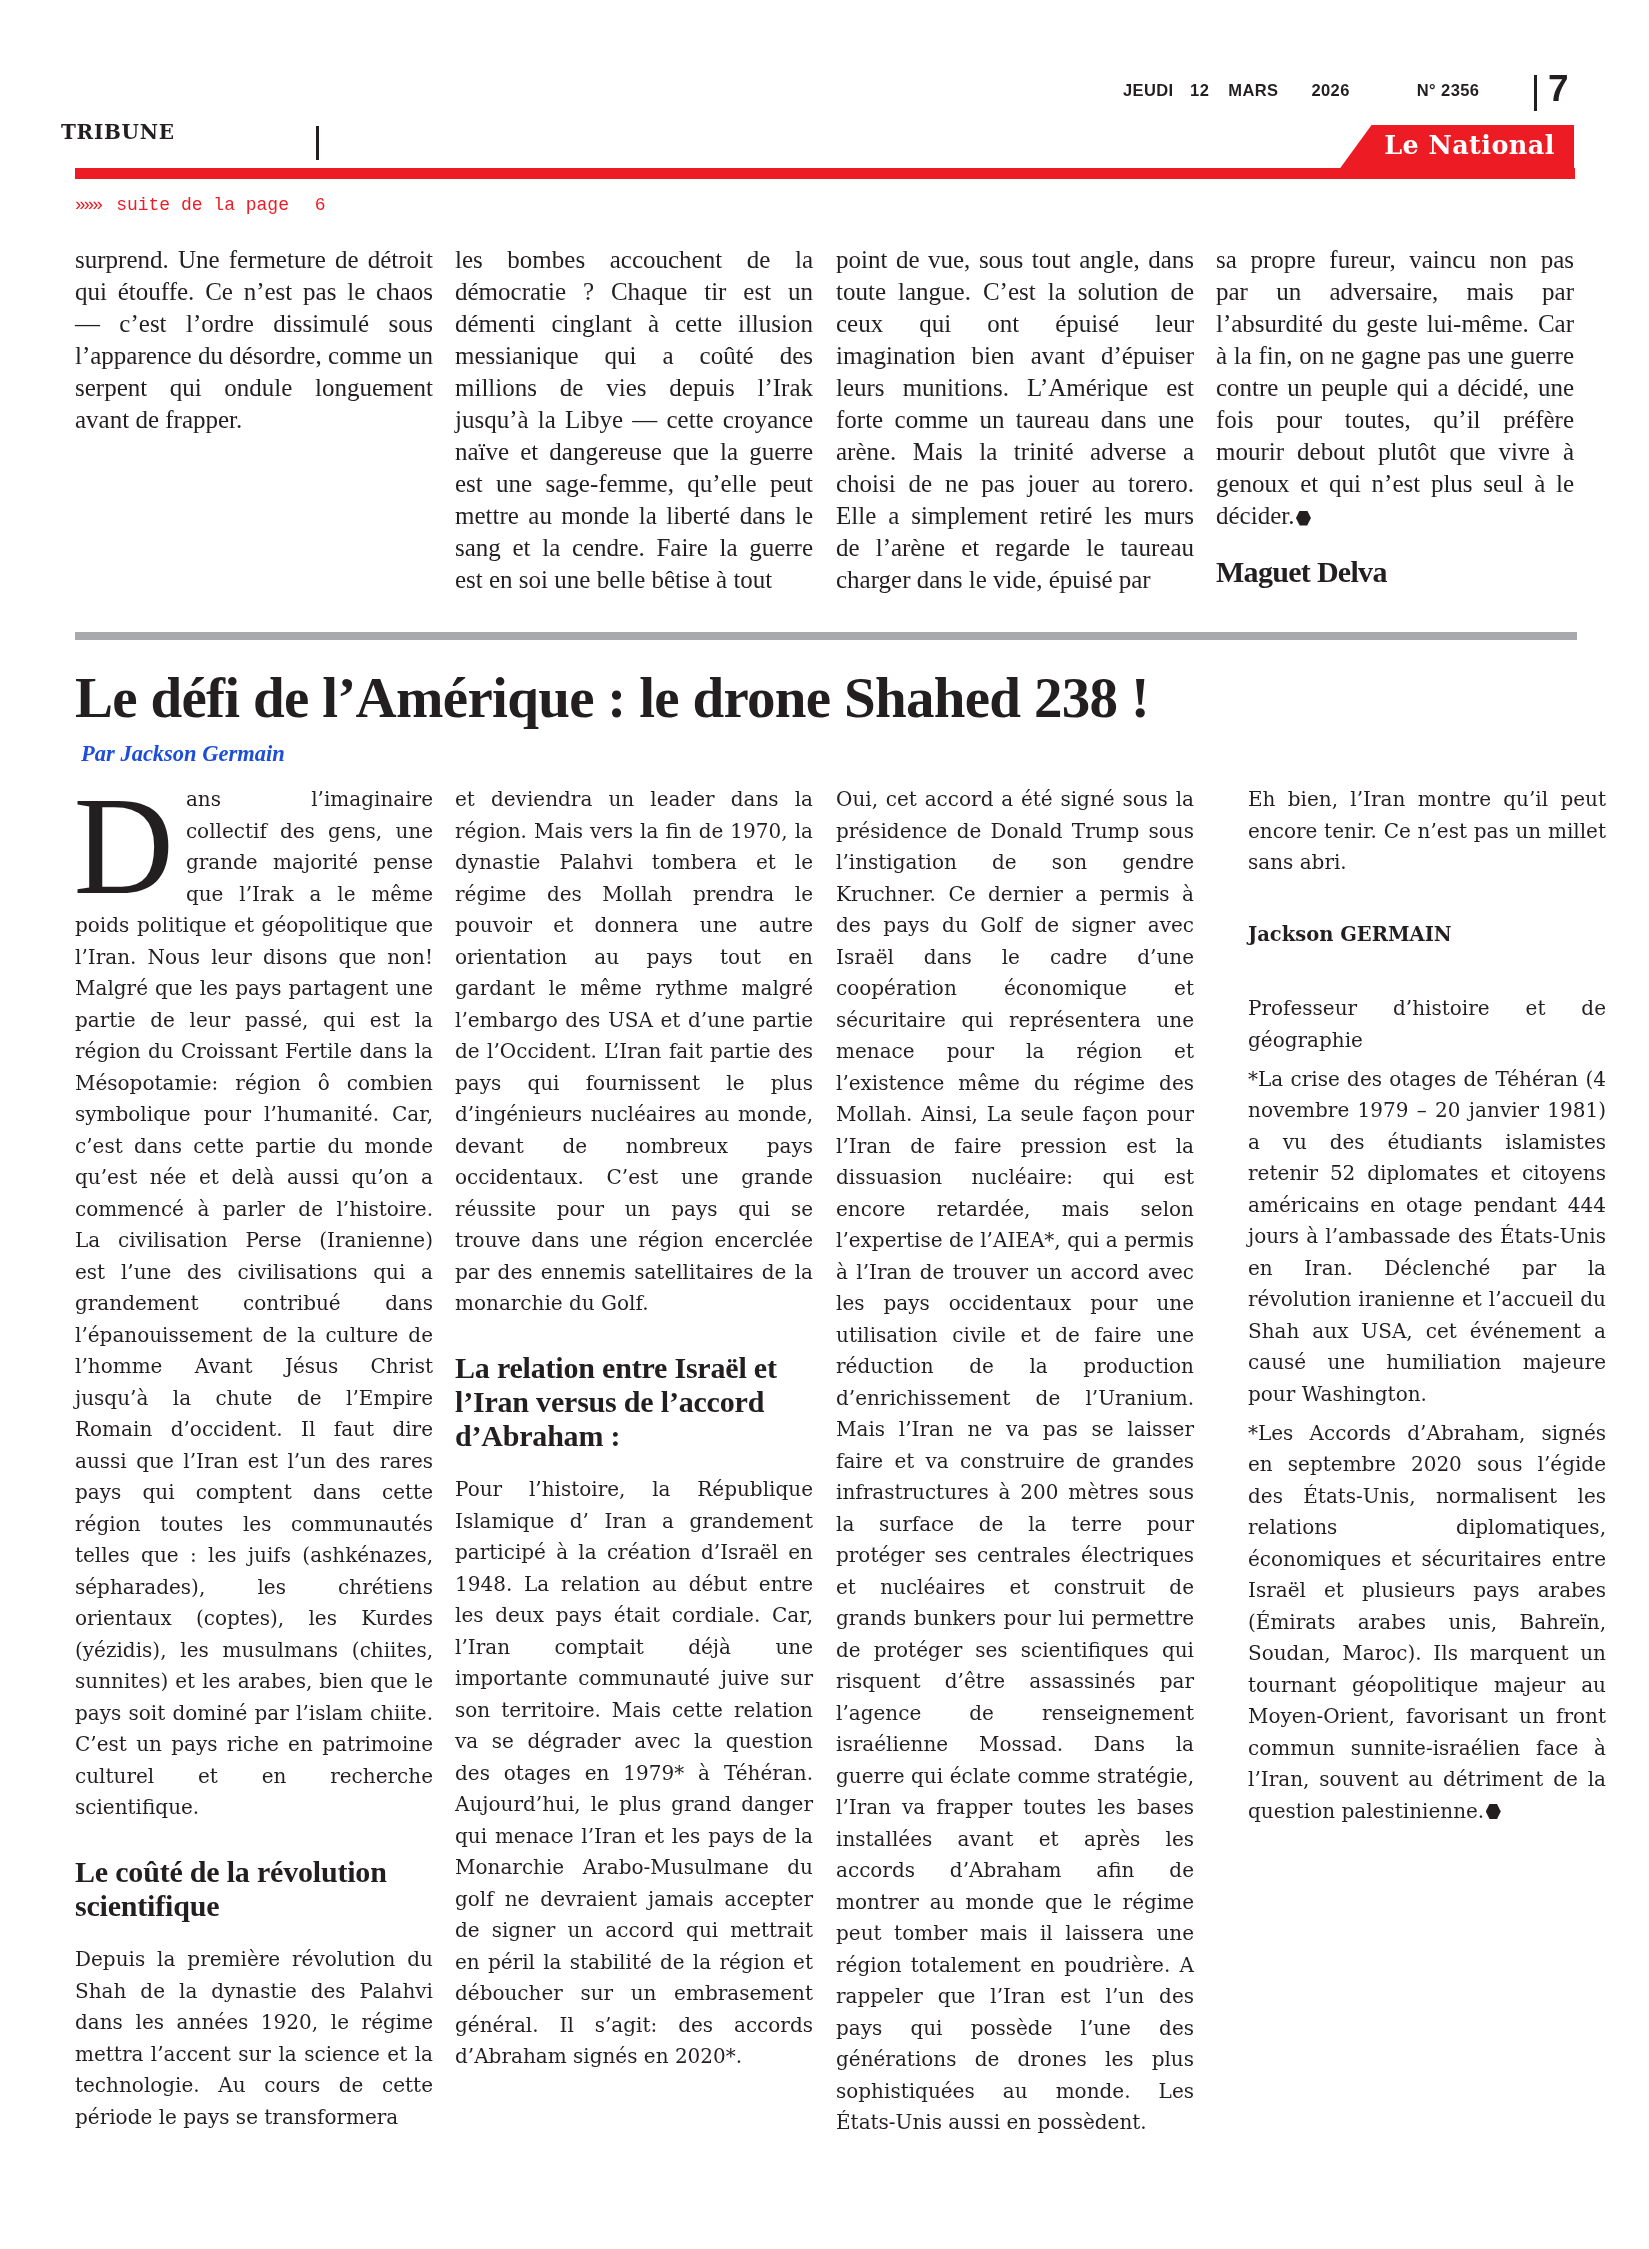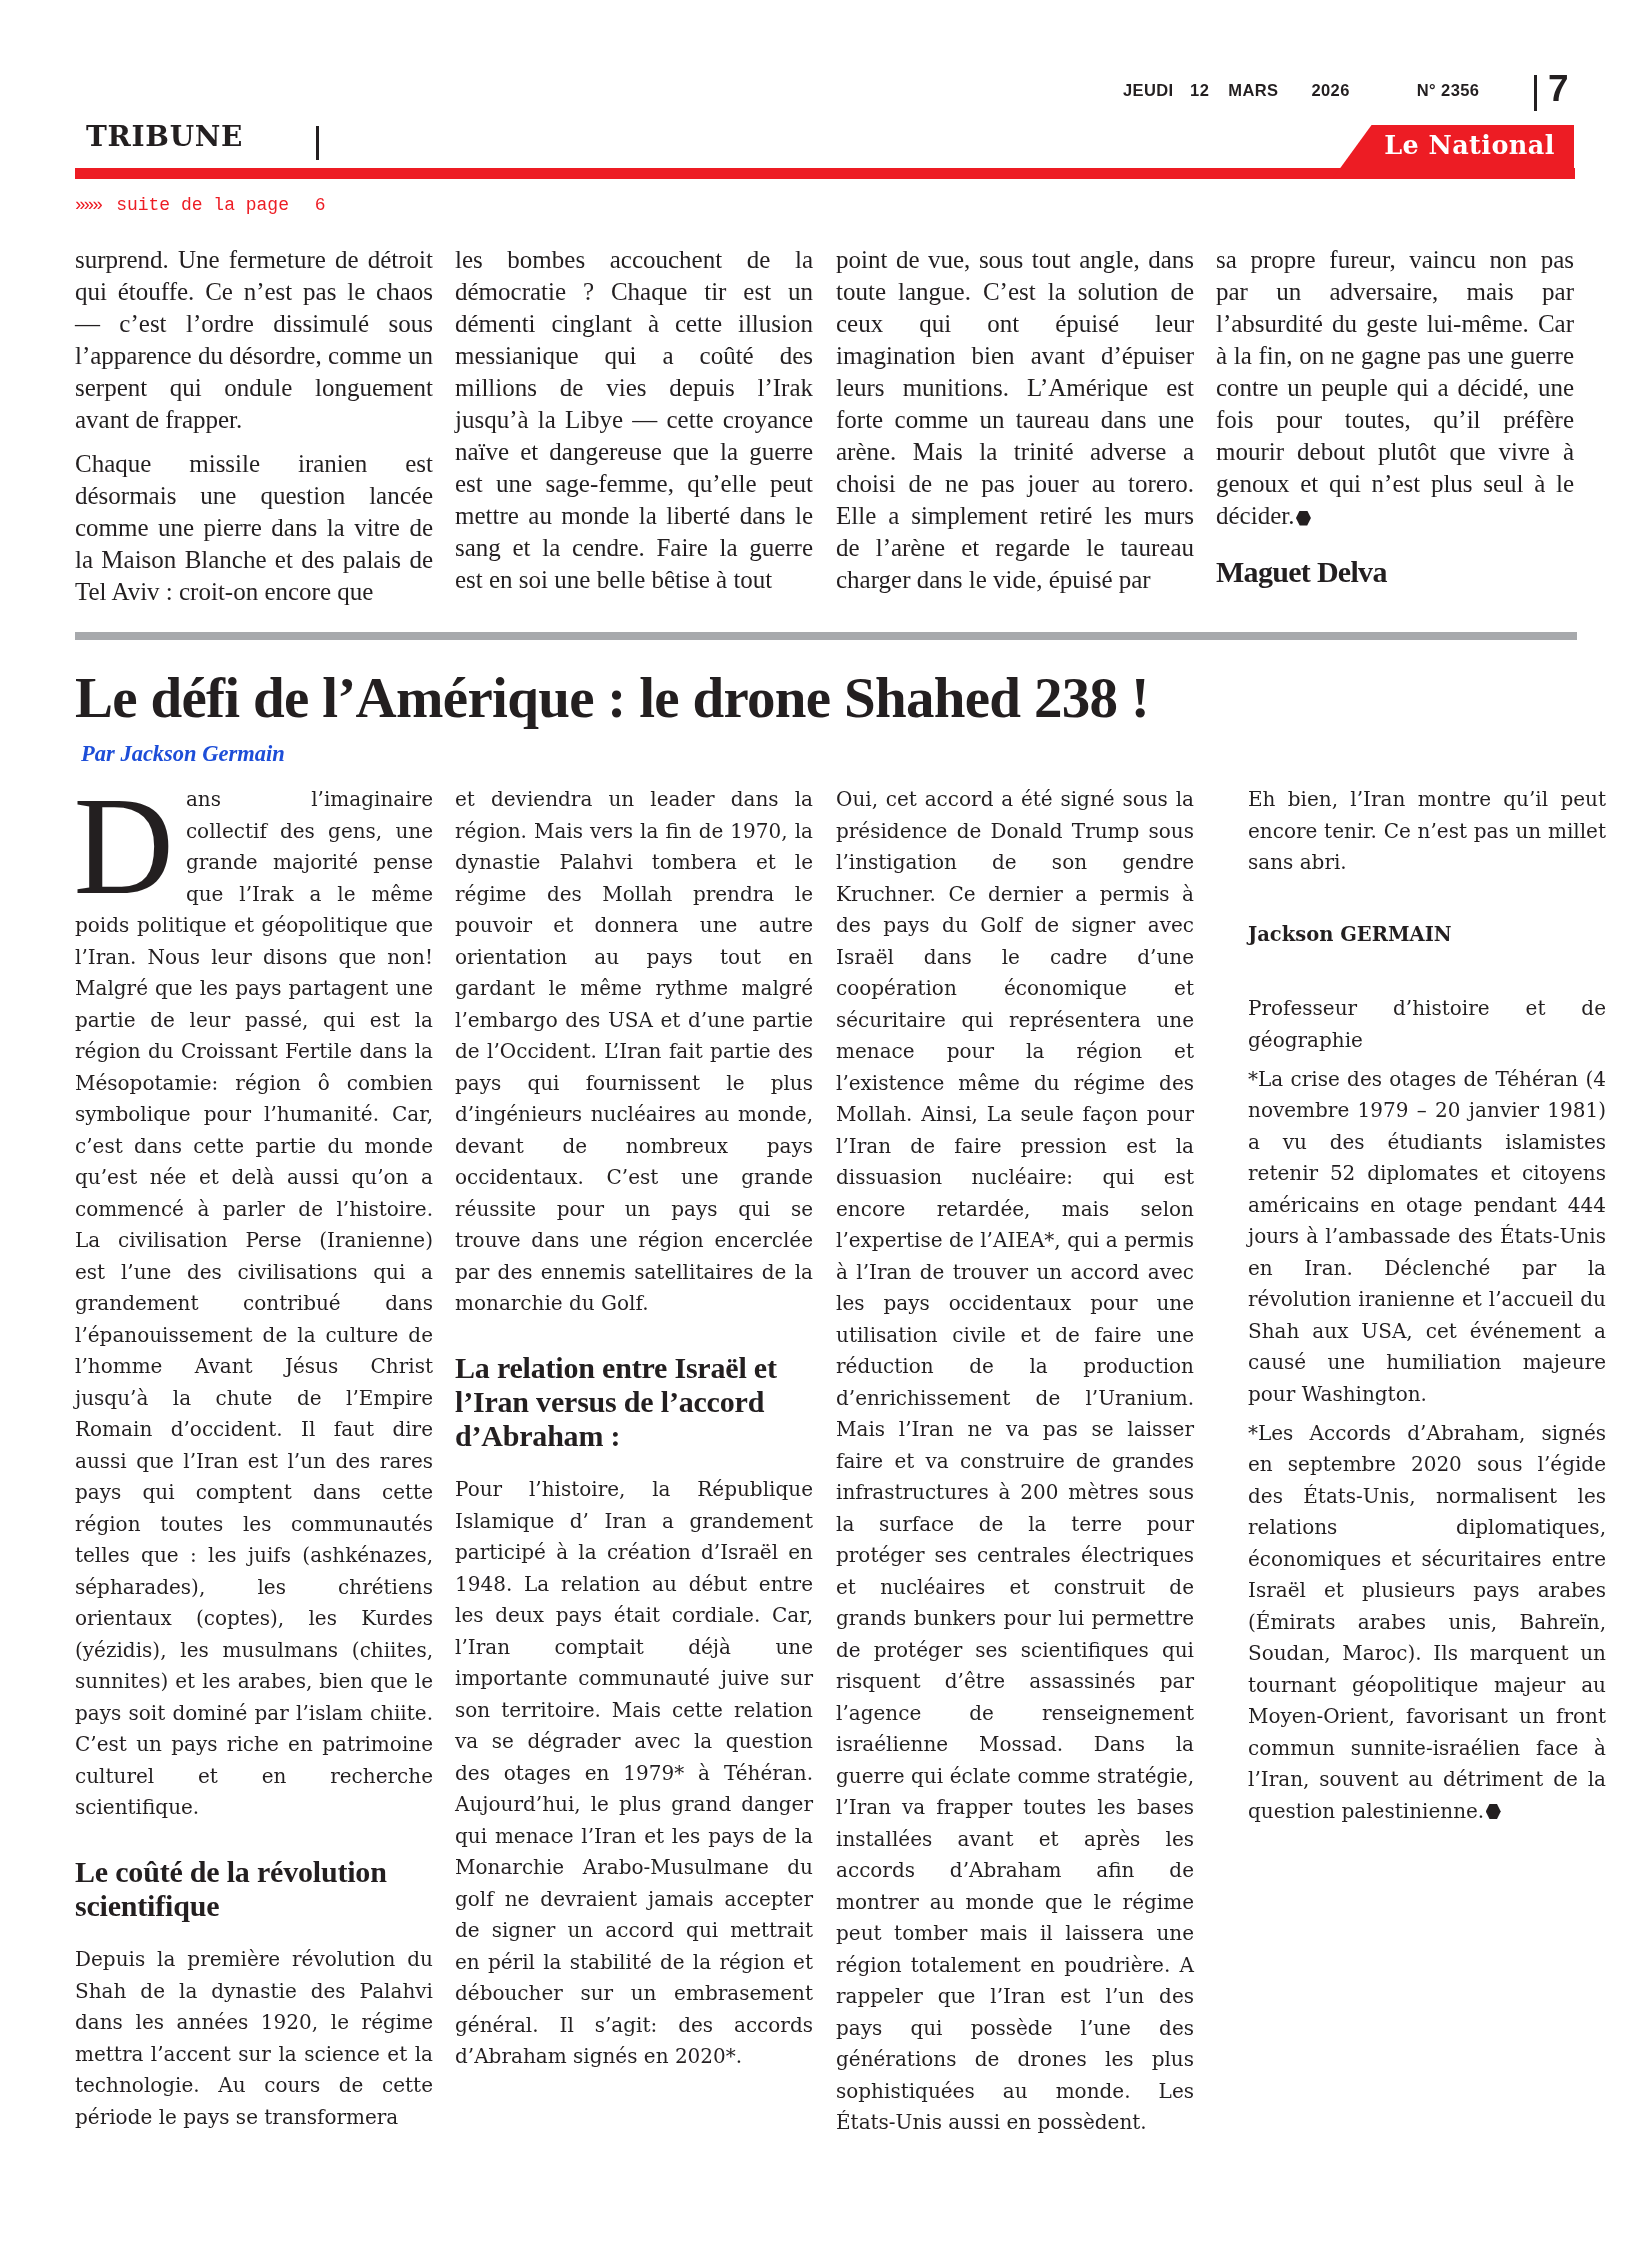--- a/index.html
+++ b/index.html
@@ -9,21 +9,21 @@
   
   .dateline { top:81px; left:1123px; font-family:"Liberation Sans", sans-serif; font-weight:bold; font-size:16.5px; letter-spacing:0.4px; color:#231f20; display:flex; gap:0; }
   .dateline span { display:inline-block; }
   .dl-day { margin-right:16.5px;text-align:center; }
   .dl-num { margin-right:19px; }
   .dl-month { margin-right:33px; }
   .dl-year { margin-right:67px; }
   .page-rule { top:75px; left:1534px; width:3px; height:36px; background:#231f20; }
   .page-num { top:69px; left:1548px; font-family:"Liberation Sans", sans-serif; font-weight:bold; font-size:37px; line-height:40px; color:#231f20; }
 
-  .section-title { top:120px; left:86px; font-family:"DejaVu Serif", serif; font-weight:bold; font-size:28px; letter-spacing:0.7px; color:#231f20; }
+  .section-title { top:120px; left:61px; font-family:"DejaVu Serif", serif; font-weight:bold; font-size:20px; letter-spacing:0.7px; color:#231f20; }
   .section-bar { top:126px; left:316px; width:3px; height:34px; background:#231f20; }
 
   .red-band { top:168px; left:75px; width:1500px; height:10.5px; background:#ed1c24; }
   .brand-tab { top:125px; left:1333px; width:241px; height:53px; background:#ed1c24; clip-path:polygon(16% 0, 100% 0, 100% 100%, 0 100%); }
   .brand-name { top:130px; left:1372px; width:195px; text-align:center; font-family:"DejaVu Serif", serif; font-weight:bold; font-size:25.5px; color:#ffffff; letter-spacing:0.4px; }
 
   .continued { top:195px; left:75px; font-family:Liberation Mono, monospace; font-size:18px; color:#ed1c24; }
   .continued .chev { letter-spacing:-2.2px; margin-right:4.5px; }
   .continued .pg { margin-left:15px; }
 
@@ -67,21 +67,20 @@
 <div class="abs brand-name">Le National</div>
 
 <div class="abs continued">
   <span class="chev">»»»</span>
   <span>suite de la page</span>
   <span class="pg">6</span>
 </div>
 
 <div class="abs tcol" style="left:75px;">
   <p>surprend. Une fermeture de détroit qui étouffe. Ce n’est pas le chaos — c’est l’ordre dissimulé sous l’apparence du désordre, comme un serpent qui ondule longuement avant de frapper.</p>
-  <p>Chaque missile iranien est désormais une question lancée comme une pierre dans la vitre de la Maison Blanche et des palais de Tel Aviv : croit-on encore que</p>
 </div>
 <div class="abs tcol" style="left:455px;">
   <p>les bombes accouchent de la démocratie ? Chaque tir est un démenti cinglant à cette illusion messianique qui a coûté des millions de vies depuis l’Irak jusqu’à la Libye — cette croyance naïve et dangereuse que la guerre est une sage-femme, qu’elle peut mettre au monde la liberté dans le sang et la cendre. Faire la guerre est en soi une belle bêtise à tout</p>
 </div>
 <div class="abs tcol" style="left:836px;">
   <p>point de vue, sous tout angle, dans toute langue. C’est la solution de ceux qui ont épuisé leur imagination bien avant d’épuiser leurs munitions. L’Amérique est forte comme un taureau dans une arène. Mais la trinité adverse a choisi de ne pas jouer au torero. Elle a simplement retiré les murs de l’arène et regarde le taureau charger dans le vide, épuisé par</p>
 </div>
 <div class="abs tcol" style="left:1216px;">
   <p><span>sa propre fureur, vaincu non pas par un adversaire, mais par l’absurdité du geste lui-même. Car à la fin, on ne gagne pas une guerre contre un peuple qui a décidé, une fois pour toutes, qu’il préfère mourir debout plutôt que vivre à genoux et qui n’est plus seul à le décider.</span><span class="end-mark"></span></p>
   <div class="signature">Maguet Delva</div>

